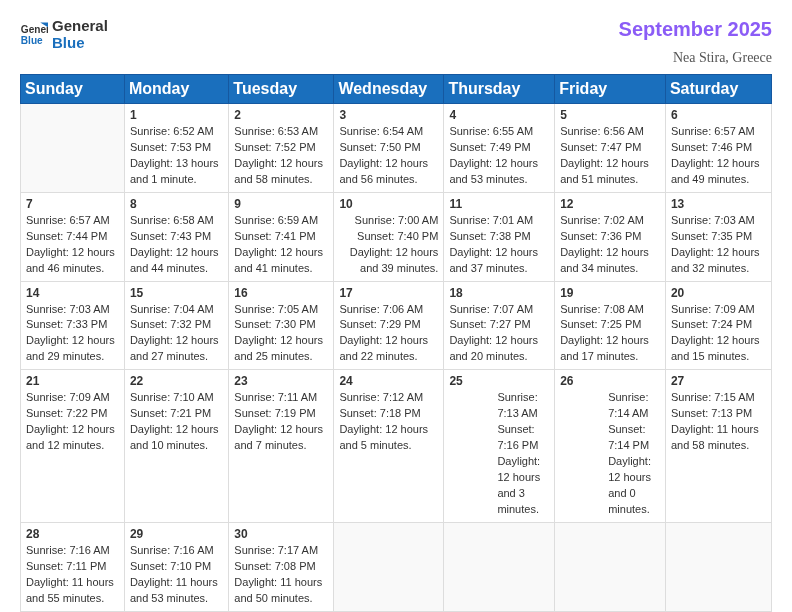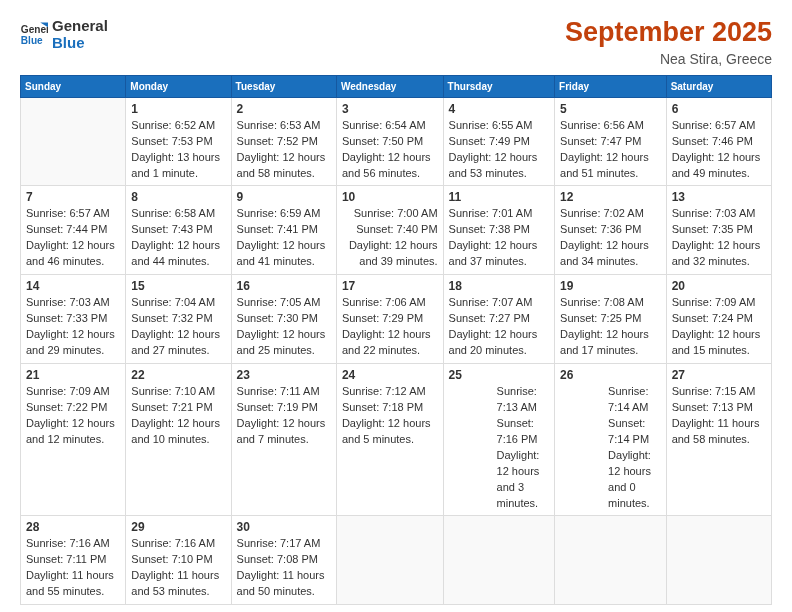--- a/index.html
+++ b/index.html
@@ -28,39 +28,40 @@
       gap: 4px;
     }
     .logo-icon {
       width: 28px;
       height: 28px;
     }
     .title-block {
       text-align: right;
     }
     .month-title {
-      font-size: 27px;
+      font-size: 20px;
       font-weight: bold;
-      color: #c2410c;
+      color: #8b5cf6;
       line-height: 1.1;
     }
     .subtitle {
       font-size: 14px;
       color: #555;
-      margin-top: 3px;
+      margin-top: 10px;
+      font-family: Liberation Serif, serif;
     }
     .calendar {
       width: 100%;
       border-collapse: collapse;
       border: 1px solid #ccc;
     }
     .calendar th {
       background: #1a6fbd;
       color: #fff;
-      font-size: 10px;
+      font-size: 16px;
       font-weight: bold;
       padding: 5px 4px;
       text-align: left;
       border: 1px solid #1558a0;
     }
     .calendar td {
       vertical-align: top;
       padding: 4px 5px;
       border: 1px solid #ddd;
       width: 113px;

